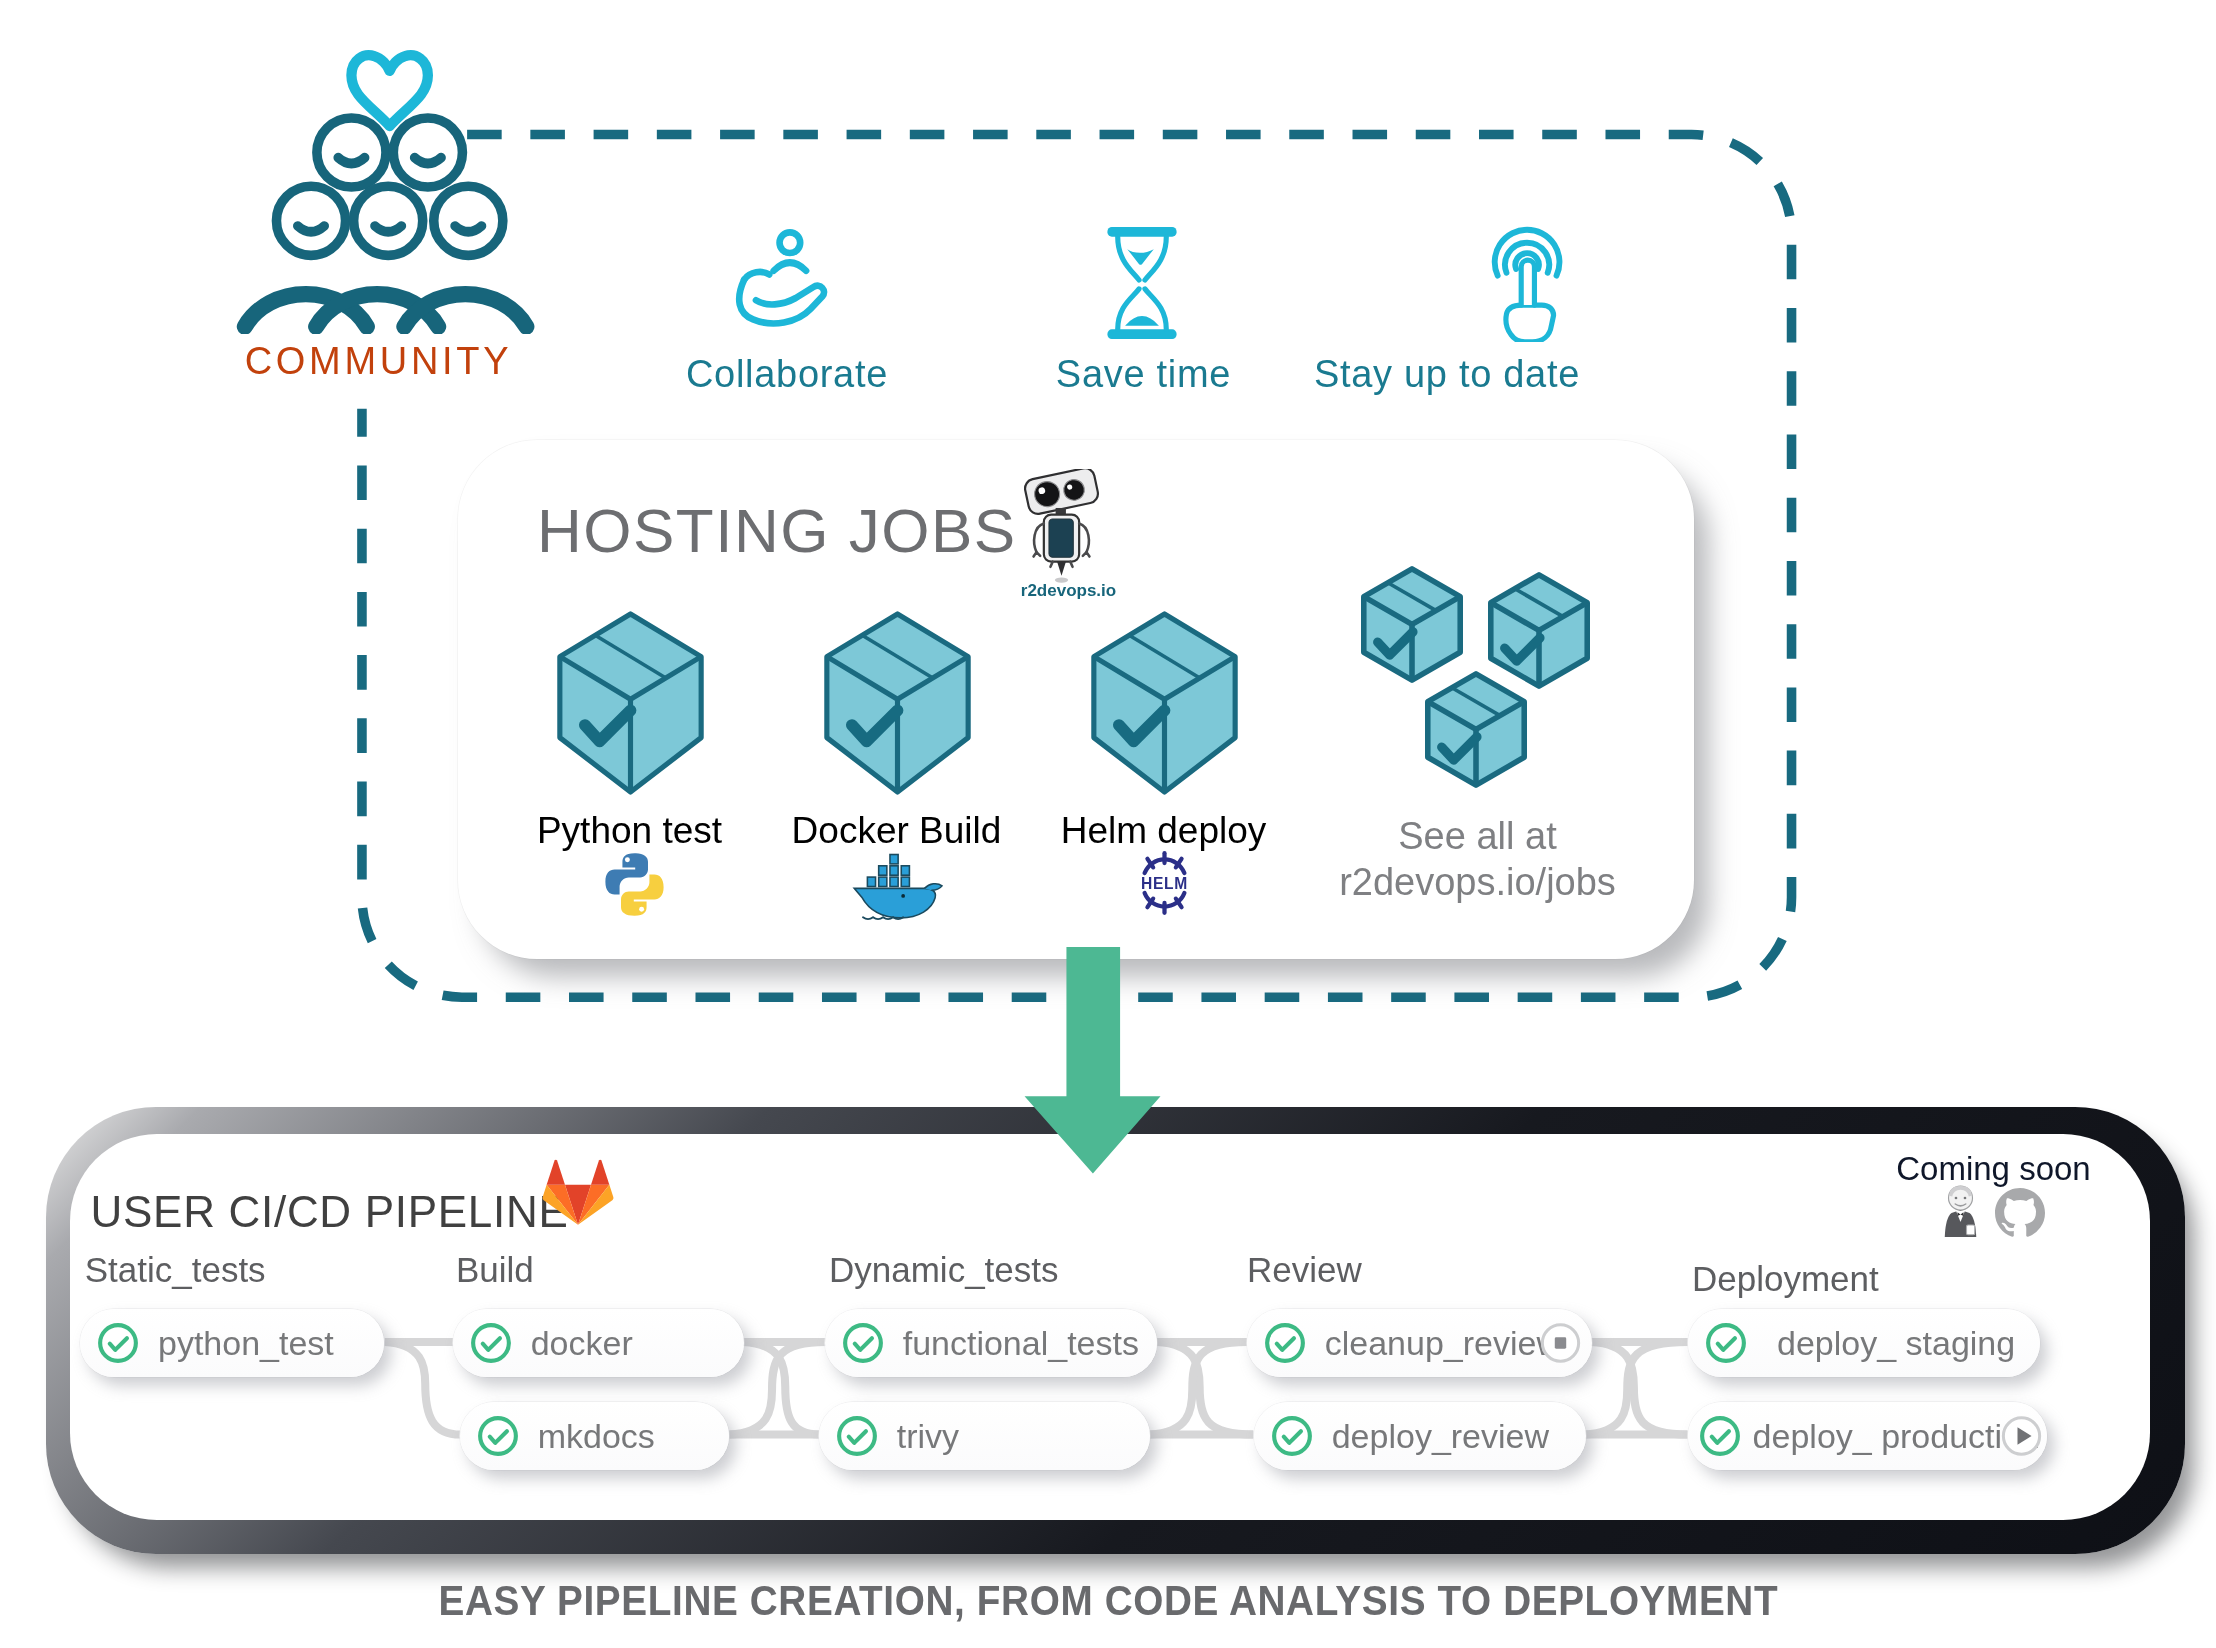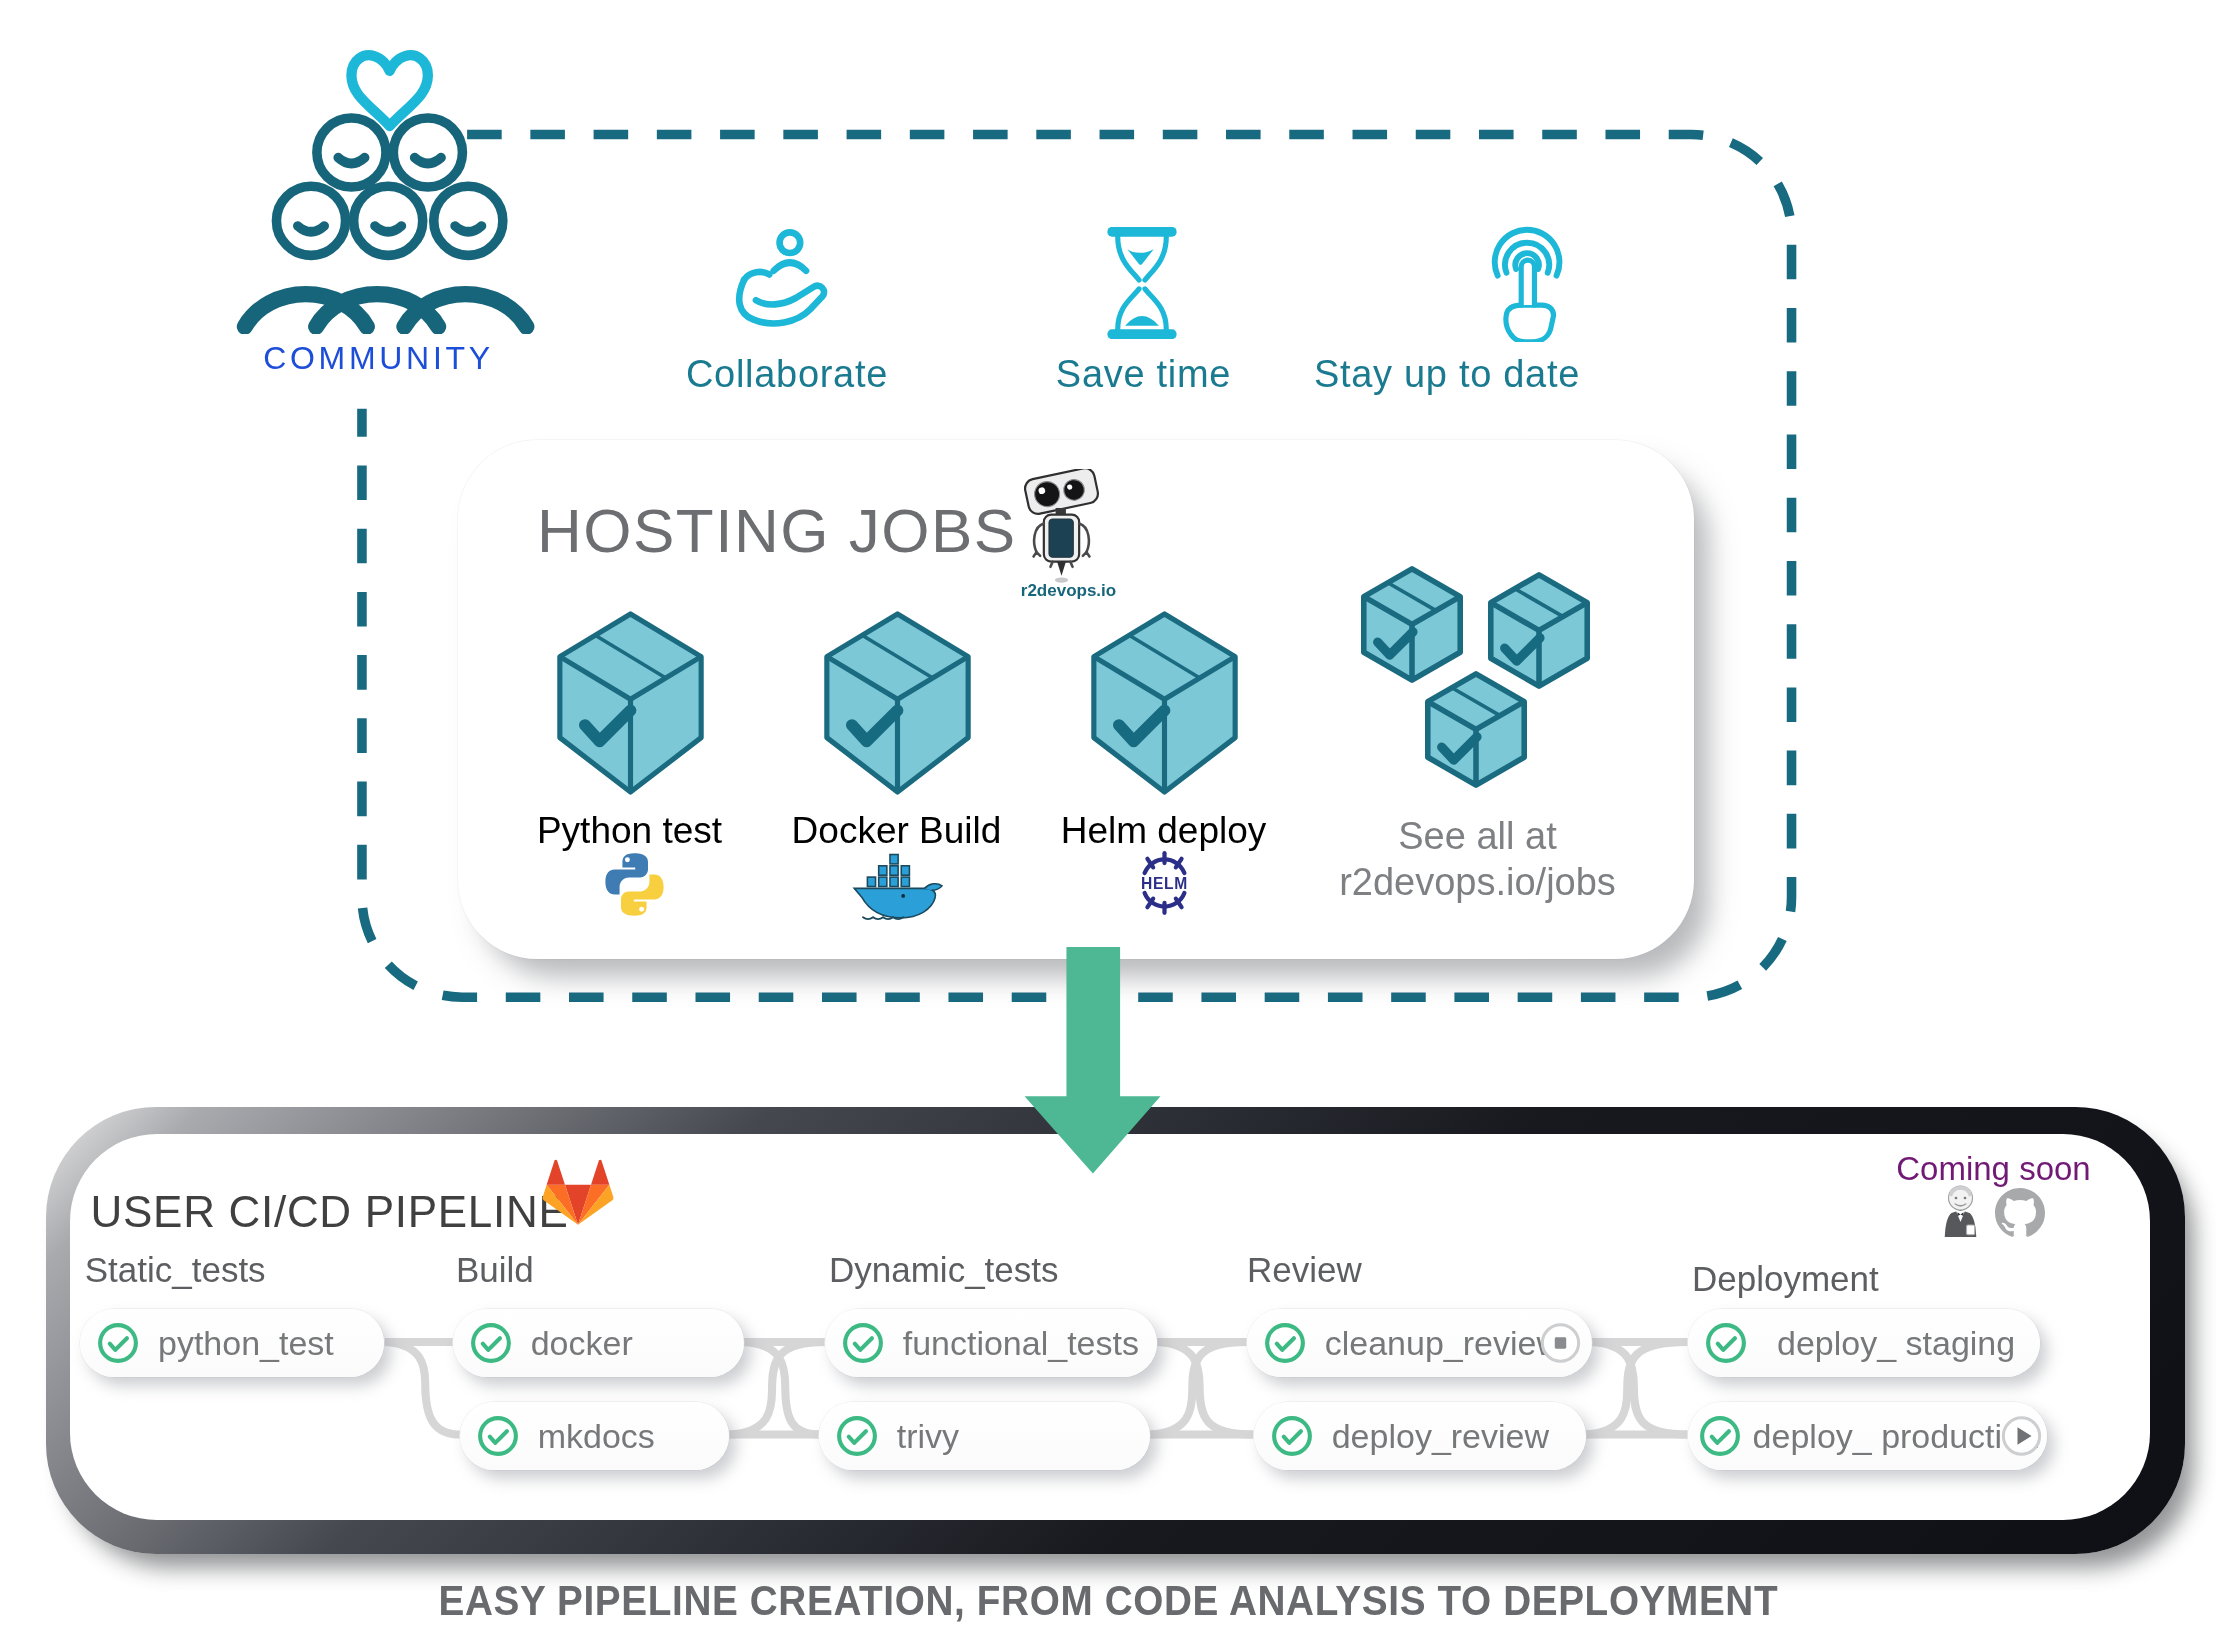--- a/index.html
+++ b/index.html
@@ -2,22 +2,22 @@
 <html style="font-size:11.8px"><head>
 <meta charset="utf-8">
 <style>
   html,body{margin:0;padding:0;background:#fff;}
   #canvas{position:relative;width:2216px;height:1648px;background:#fff;overflow:hidden;
           font-family:"Liberation Sans",sans-serif;}
   .abs{position:absolute;}
   svg{display:block;}
 
   
-  .community-label{left:180px;top:340px;width:397px;text-align:center;font-size:32px;
-    letter-spacing:3.7px;color:#1d4ed8;font-weight:500;}
+  .community-label{left:180px;top:340px;width:397px;text-align:center;font-size:38px;
+    letter-spacing:3.7px;color:#c2410c;font-weight:500;}
   .benefit-label{top:353px;text-align:center;font-size:38px;color:#1a7a90;letter-spacing:0.7px;}
   #lbl-collaborate{left:647px;width:280px;}
   #lbl-savetime{left:1011px;width:265px;}
   #lbl-stayup{left:1267px;width:360px;}
 
   
   .hosting-card{left:458px;top:440px;width:1236px;height:519px;background:#fff;
     border-radius:79px;box-shadow:19px 22px 26.5px -4.4px rgba(115,117,123,.5), 0 0 0 0.7px #f4f4f4;}
   .hosting-title{left:79px;top:55px;font-size:62px;color:#6d6e71;letter-spacing:1.5px;}
   .mascot-caption{left:548px;top:141px;width:125px;text-align:center;font-size:17px;
@@ -25,21 +25,21 @@
   .hjob-label{top:370px;text-align:center;font-size:37px;color:#000000;}
   .seeall{left:846px;text-align:center;width:347px;font-size:38px;color:#7f8083;}
 
   
   .pipe-outer{left:46px;top:1107px;width:2139px;height:447px;border-radius:110px;
     background:linear-gradient(135deg,#e8e8e8 0%,#a9aaae 6%,#45484f 28%,#17191f 58%,#0e1016 100%);
     box-shadow:14.7px 19px 22px -5.9px rgba(15,17,23,.45);}
   .pipe-inner{position:absolute;left:24px;top:27px;right:35px;bottom:34px;background:#fff;
     border-radius:87px;}
   .pipe-title{left:20.6px;top:53px;font-size:44px;color:#404040;letter-spacing:0.7px;}
-  .coming-soon{left:1802px;top:16px;width:243px;text-align:center;font-size:33px;color:#701a75;}
+  .coming-soon{left:1802px;top:16px;width:243px;text-align:center;font-size:33px;color:#0f172a;}
   .stage-label{font-size:35px;color:#5d5e61;}
   .chip{position:absolute;height:68px;background:linear-gradient(180deg,#ffffff,#fbfbfc);
     border-radius:34px;display:flex;align-items:center;gap:17.7px;padding-left:16px;
     box-sizing:border-box;box-shadow:7.4px 8.8px 14.7px rgba(145,147,155,.45),0 0 0 0.7px #f1f1f2;}
   .chip-label{font-size:34px;color:#77787a;white-space:nowrap;text-align:right;}
   .chip .right-ic{position:absolute;right:10.3px;top:50%;transform:translateY(-50%);}
 
   .caption{left:0;top:1576px;width:2216px;text-align:center;font-size:43px;font-weight:bold;
     color:#696a6d;letter-spacing:0.7px;}
   .caption span{display:inline-block;transform:scaleX(.9);transform-origin:center;}

